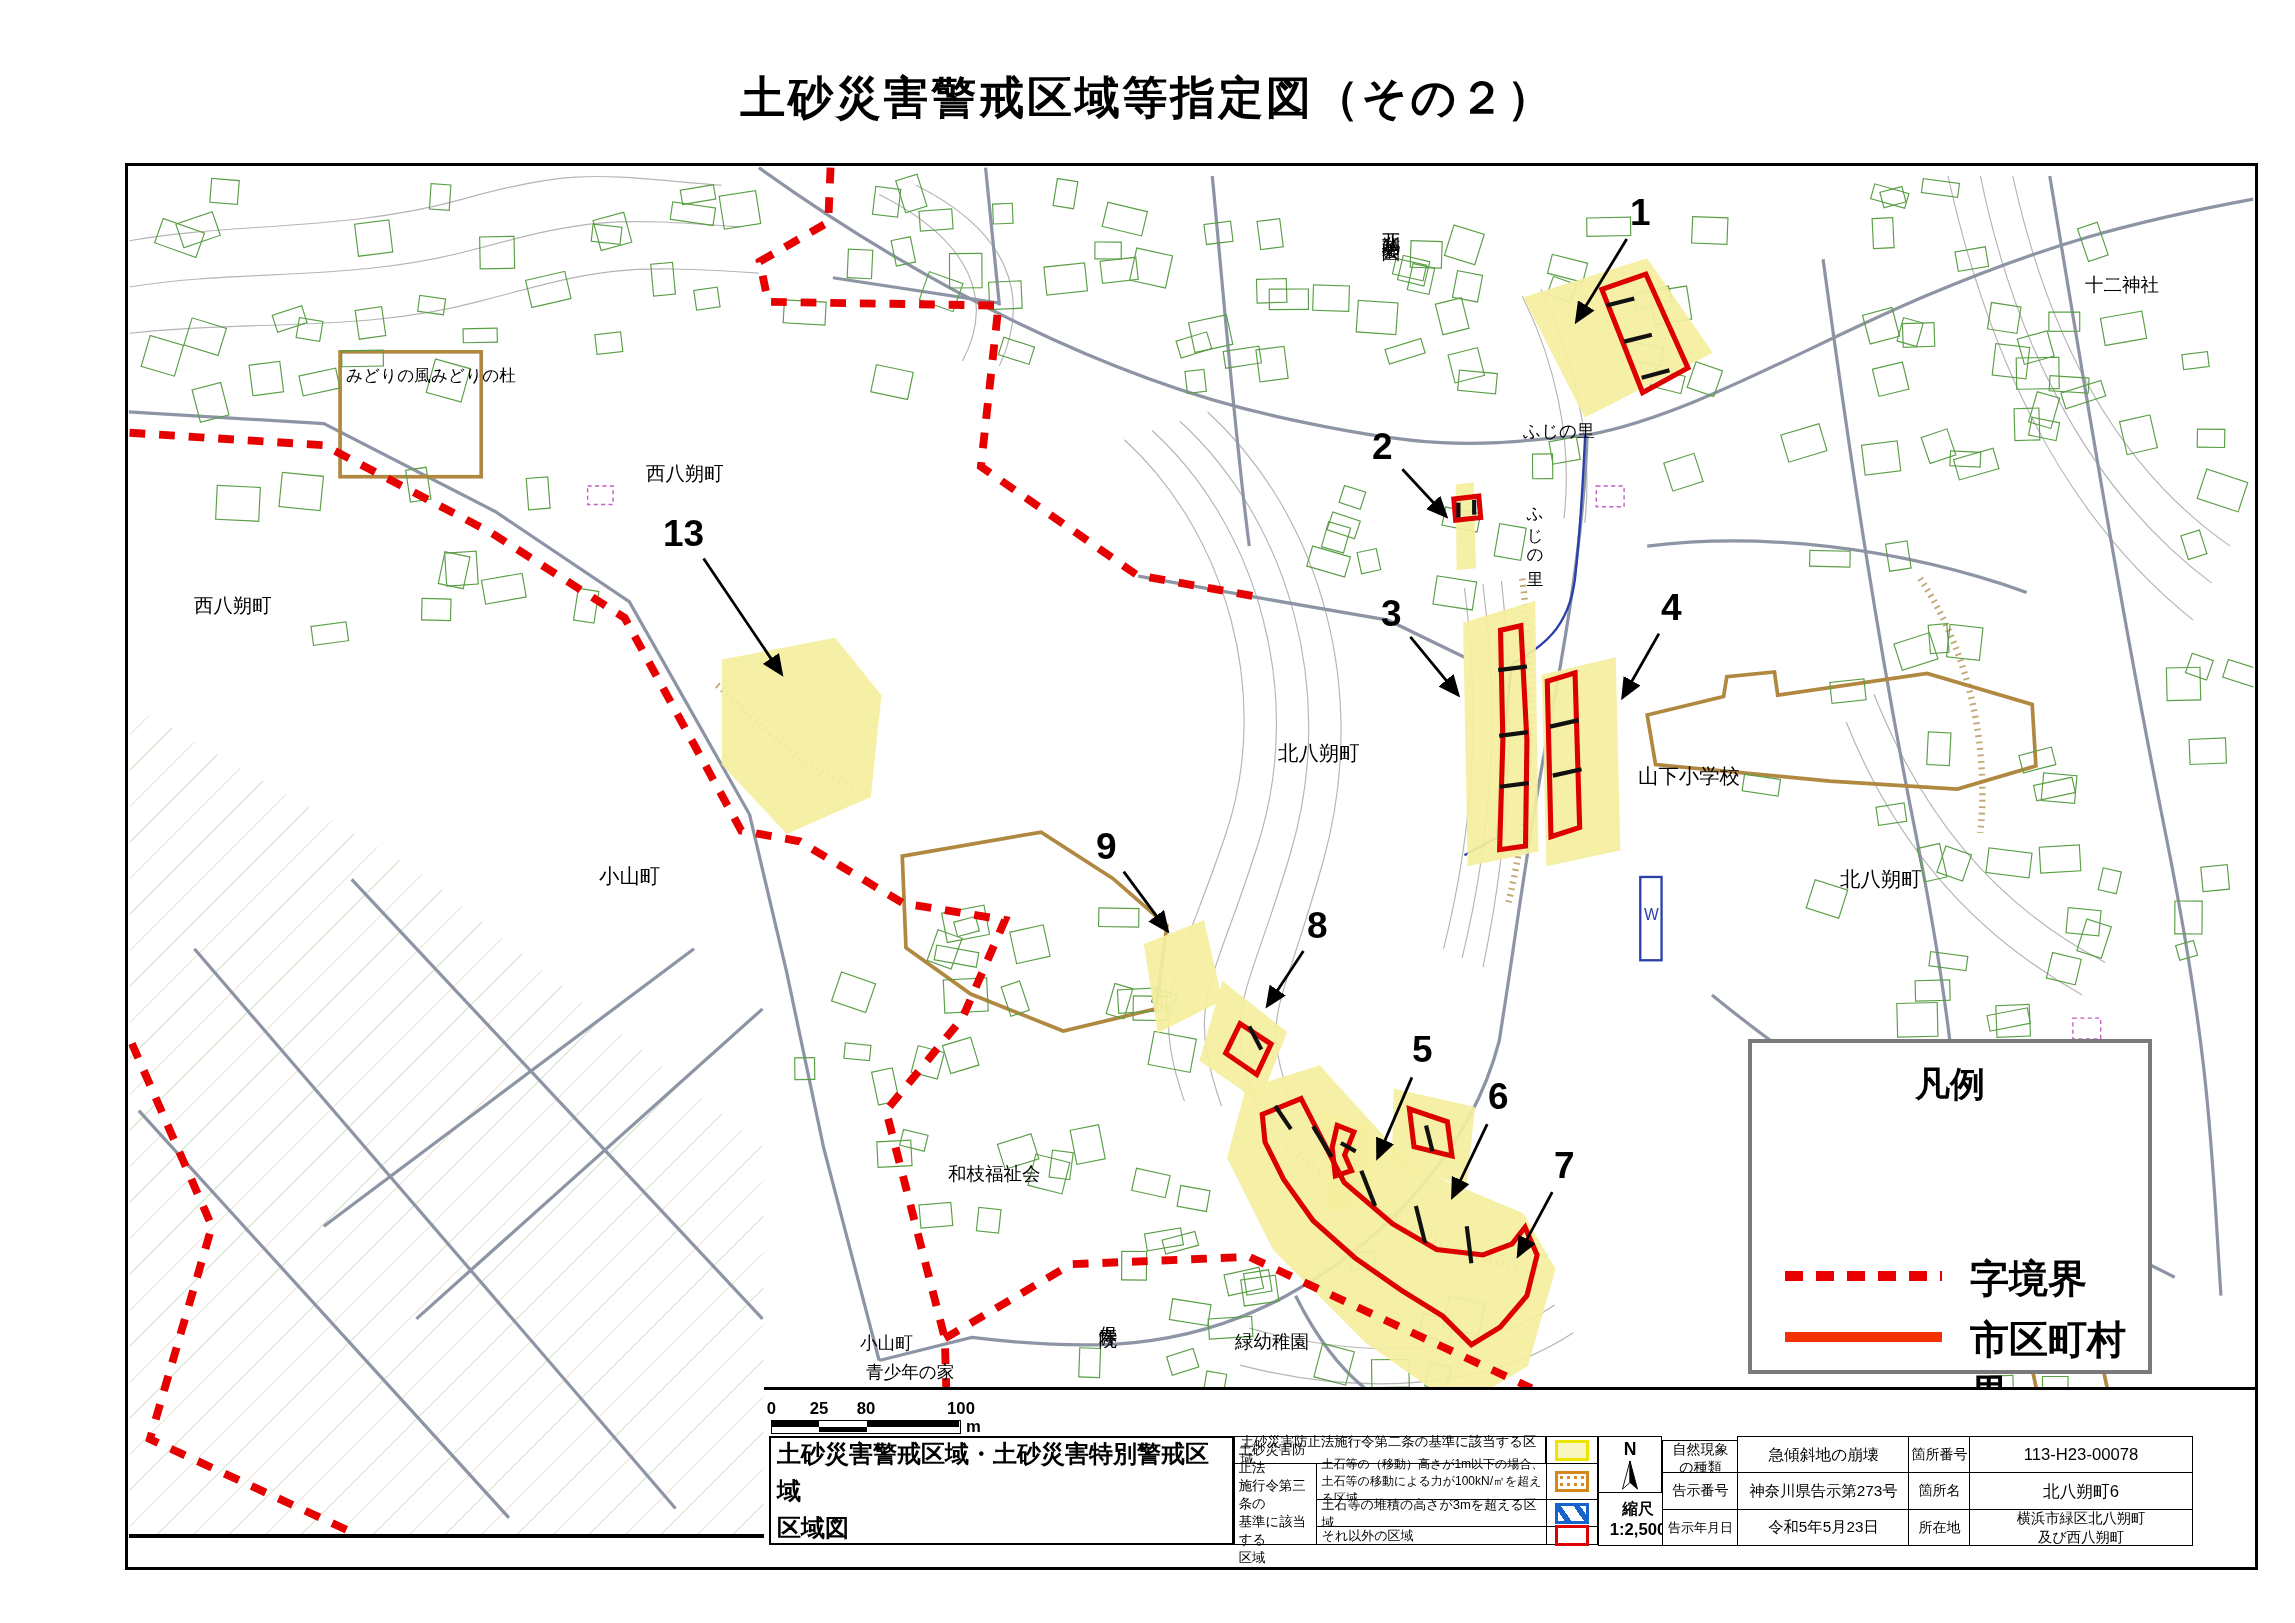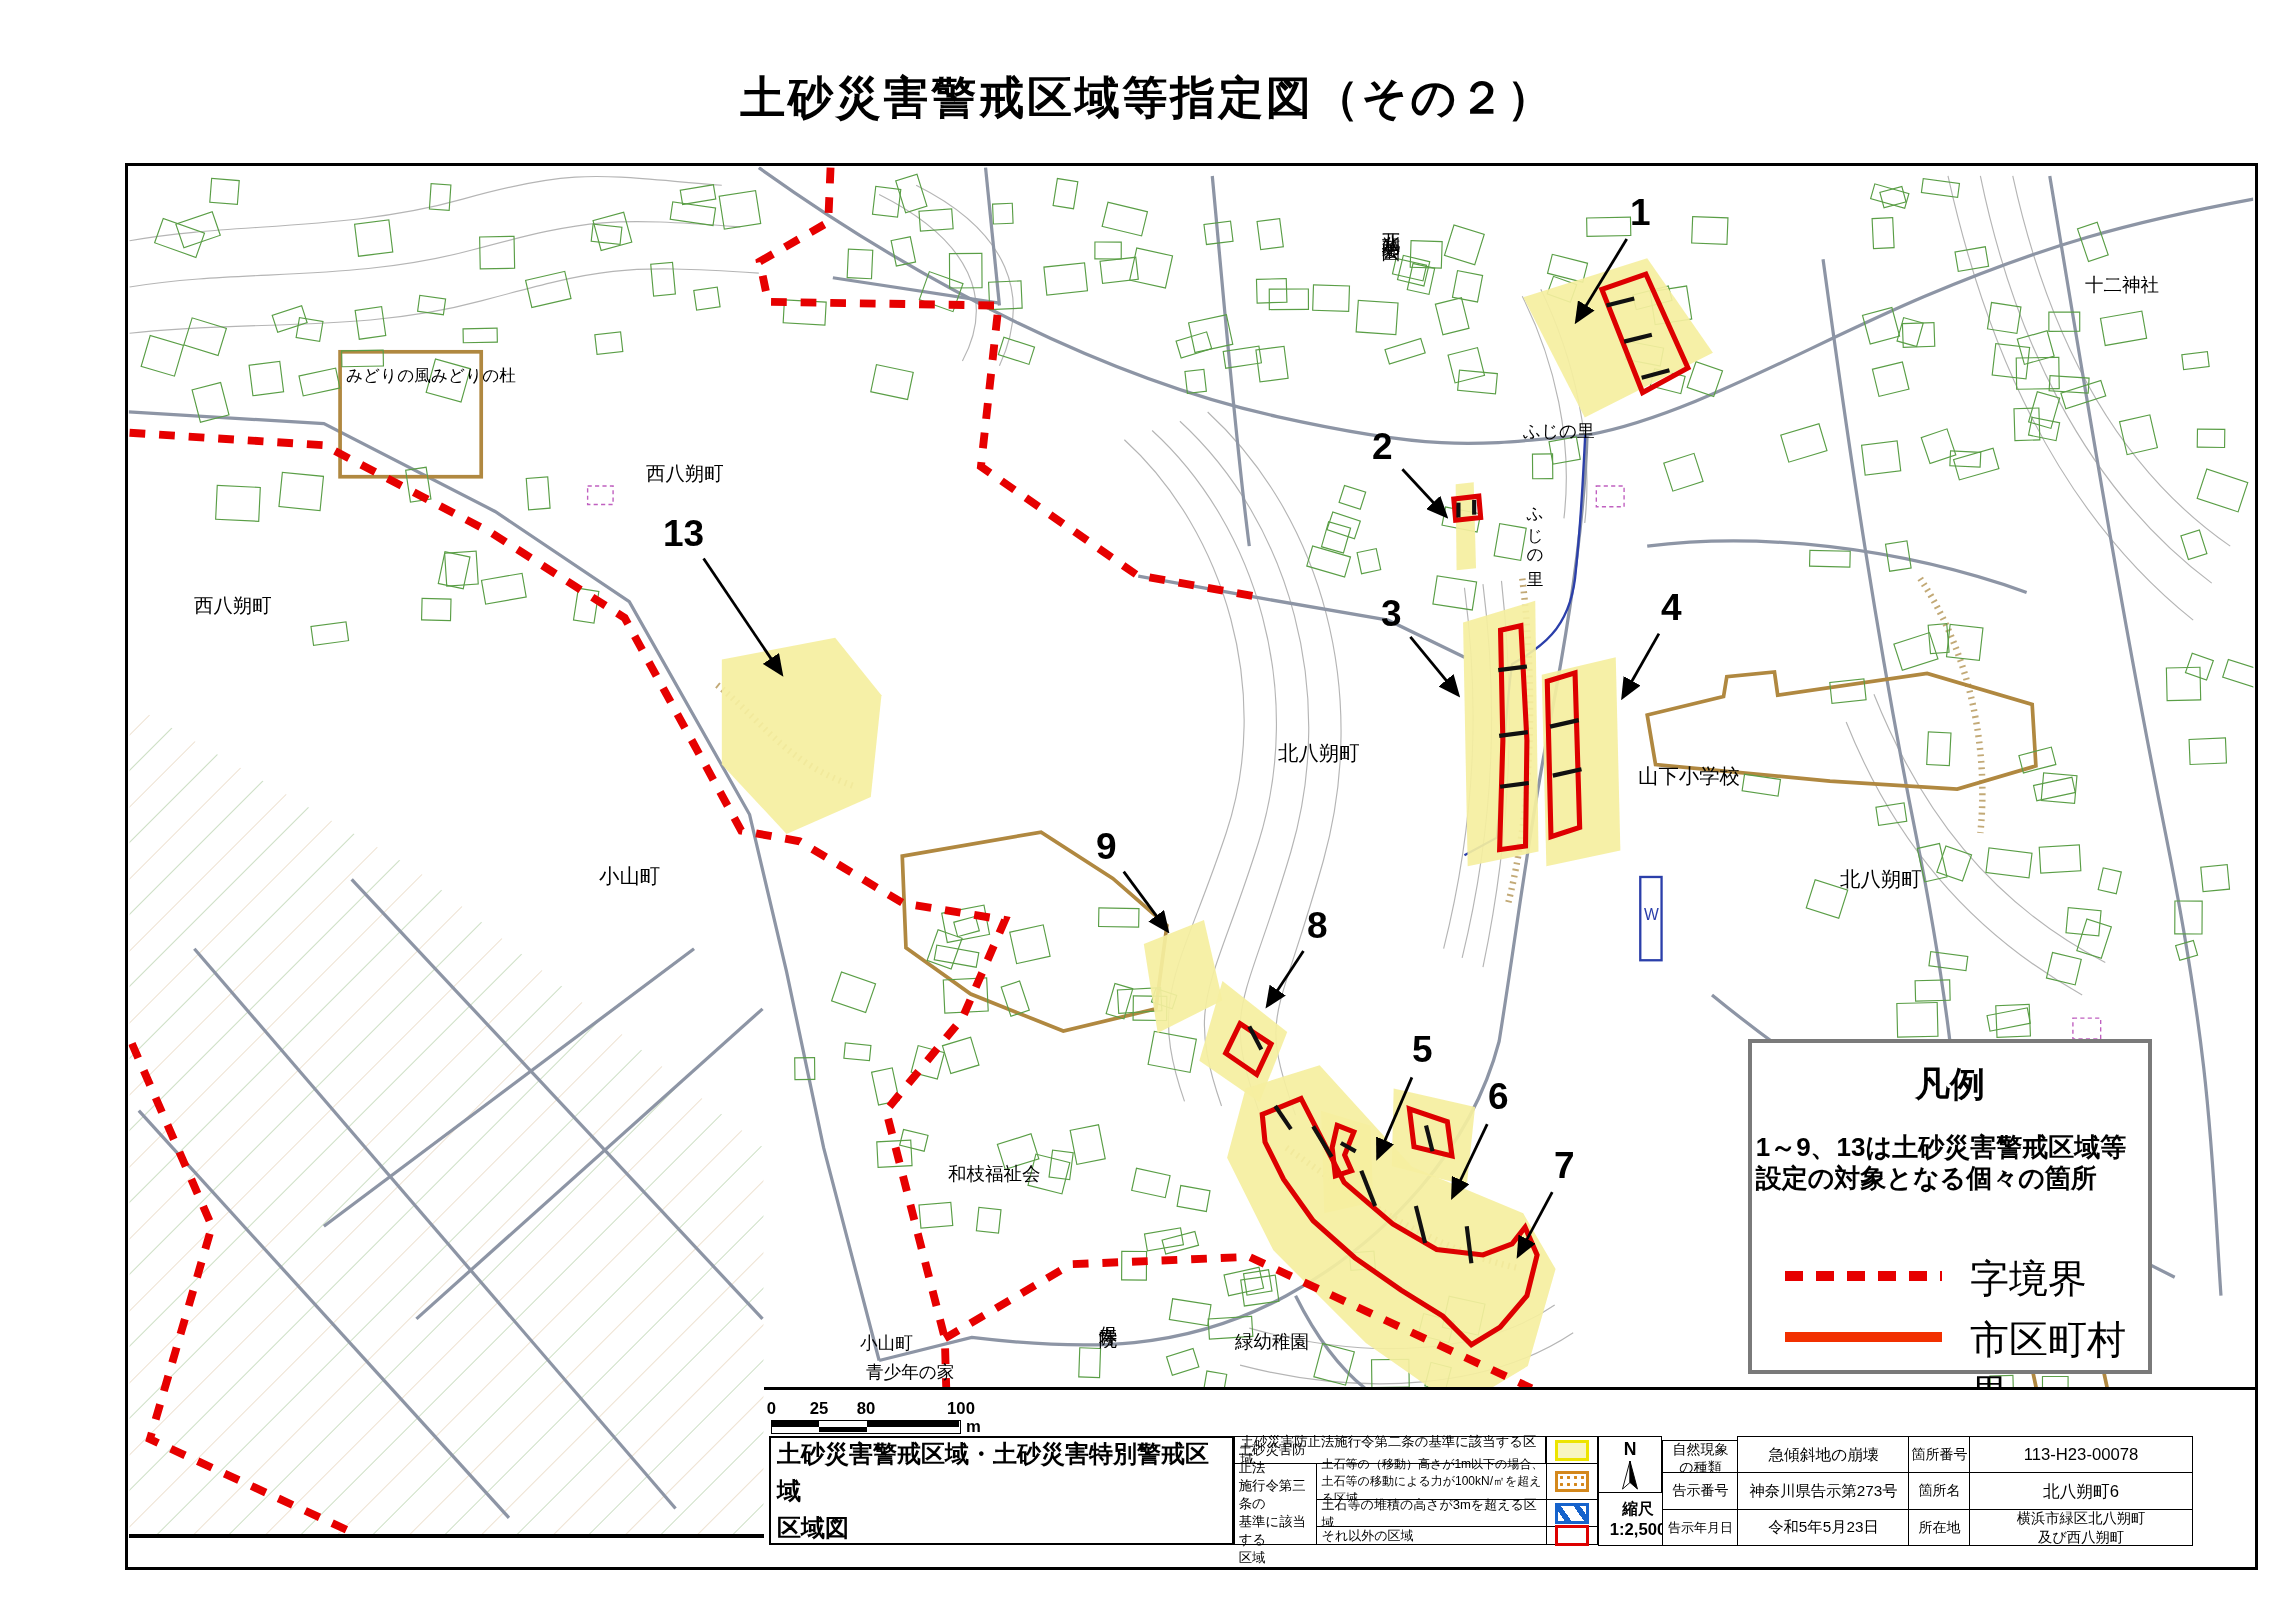--- a/index.html
+++ b/index.html
@@ -16,21 +16,21 @@
   .marker-num{position:absolute;font-size:37px;font-weight:bold;line-height:1;}
   
   #legend-box{position:absolute;left:1748px;top:1039px;width:404px;height:335px;
               background:#fff;border:4.6px solid #7a7a7a;box-sizing:border-box;}
   #legend-box .ttl{text-align:center;font-size:35px;font-weight:bold;margin-top:17.6px;}
   #legend-box .desc{font-size:26px;font-weight:bold;line-height:1.22;margin:24px 0 0 3.7px;}
   .lg-row{position:absolute;left:0;width:100%;height:32px;}
   .lg-sample{position:absolute;left:33px;top:11px;width:157px;height:10.2px;}
   .lg-dashed{background:repeating-linear-gradient(90deg,#e60000 0 17.6px,transparent 17.6px 31px);}
   .lg-solid{background:#f23000;}
-  .lg-label{position:absolute;left:218px;top:-8.3px;font-size:39px;font-weight:normal;}
+  .lg-label{position:absolute;left:218px;top:-8.3px;font-size:39px;font-weight:bold;}
   
   #info-strip{position:absolute;left:764px;top:1387px;width:1494px;height:180px;background:#fff;
               border-top:3.7px solid #000;box-sizing:border-box;}
   #left-map-endline{position:absolute;left:129px;top:1534px;width:635px;height:3.7px;background:#000;}
   .tick{position:absolute;transform:translateX(-50%);font-size:16.7px;font-weight:bold;}
   #scalebar{position:absolute;left:7.4px;top:30px;width:190px;height:14px;border:1.4px solid #000;box-sizing:border-box;}
   #scalebar .seg{position:absolute;height:5.6px;}
   #scale-m{position:absolute;left:202px;top:27px;font-size:16.7px;font-weight:bold;}
   .cellbrd{position:absolute;border:1.9px solid #000;box-sizing:border-box;background:#fff;}
   .outbrd{border-width:2.8px;}
@@ -462,24 +462,20 @@
       <div class="marker-num" style="left: 1412px; top: 1031px;">5</div>
       <div class="marker-num" style="left: 1488px; top: 1078px;">6</div>
       <div class="marker-num" style="left: 1554px; top: 1147px;">7</div>
       <div class="marker-num" style="left: 1307px; top: 907px;">8</div>
       <div class="marker-num" style="left: 1096px; top: 828px;">9</div>
       <div class="marker-num" style="left: 663px; top: 515px;">13</div>
     </div>
 
   <div id="legend-box">
     <div class="ttl">凡例</div>
-    <div class="desc">
-      <div>1～9、13は土砂災害警戒区域等</div>
-      <div>設定の対象となる個々の箇所</div>
-    </div>
     <div class="lg-row" style="top:217px;">
       <div class="lg-sample lg-dashed"></div>
       <div class="lg-label">字境界</div>
     </div>
     <div class="lg-row" style="top:278px;">
       <div class="lg-sample lg-solid"></div>
       <div class="lg-label">市区町村界</div>
     </div>
   </div>
 

